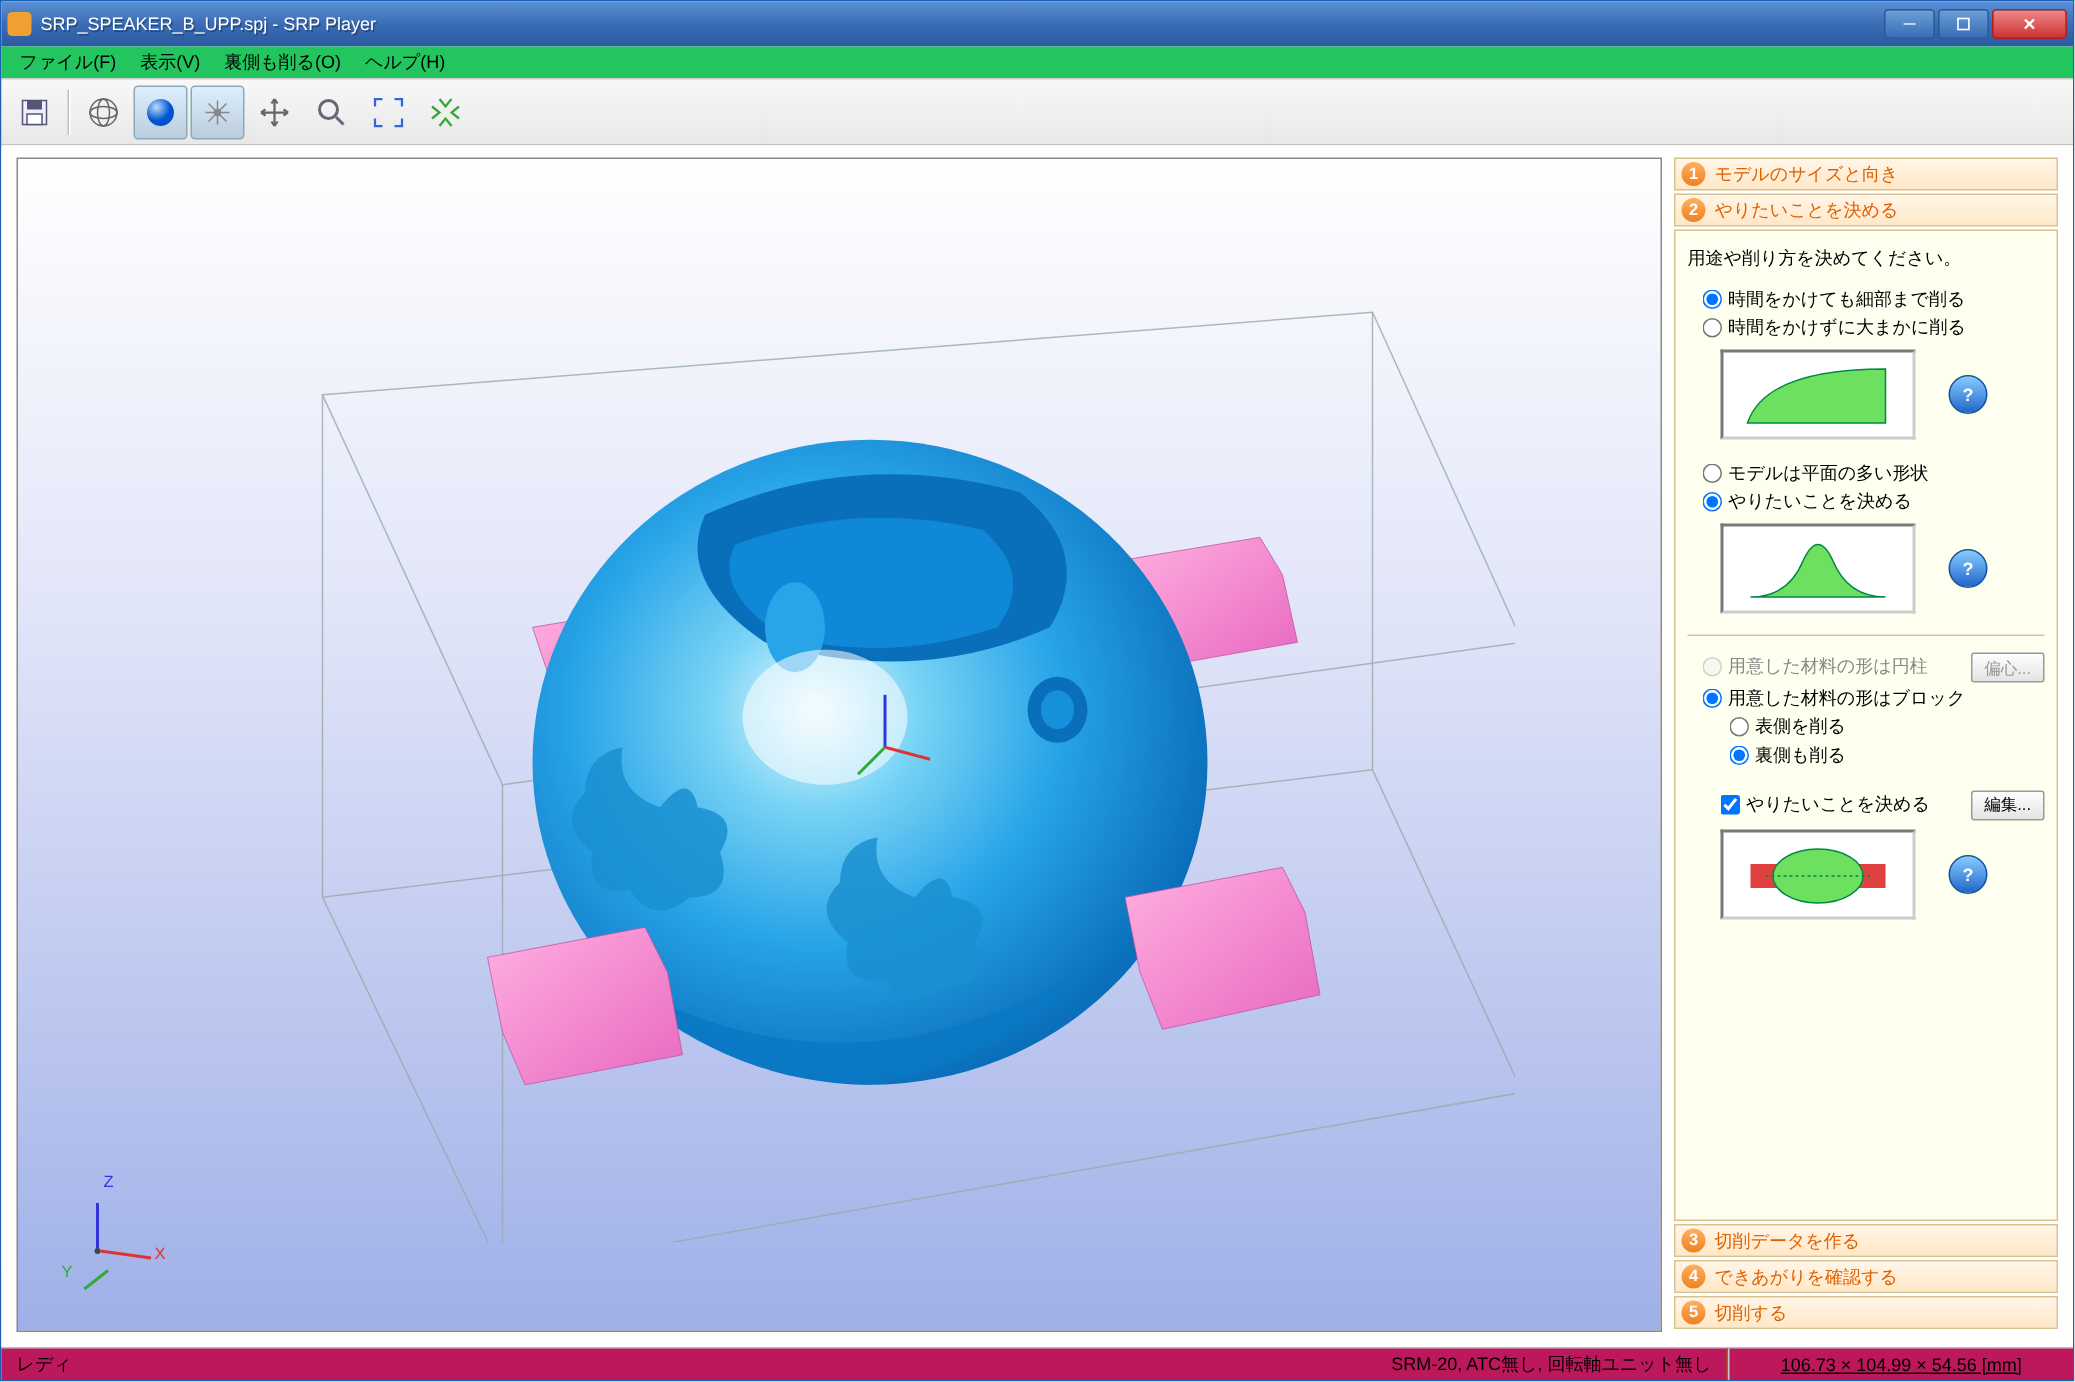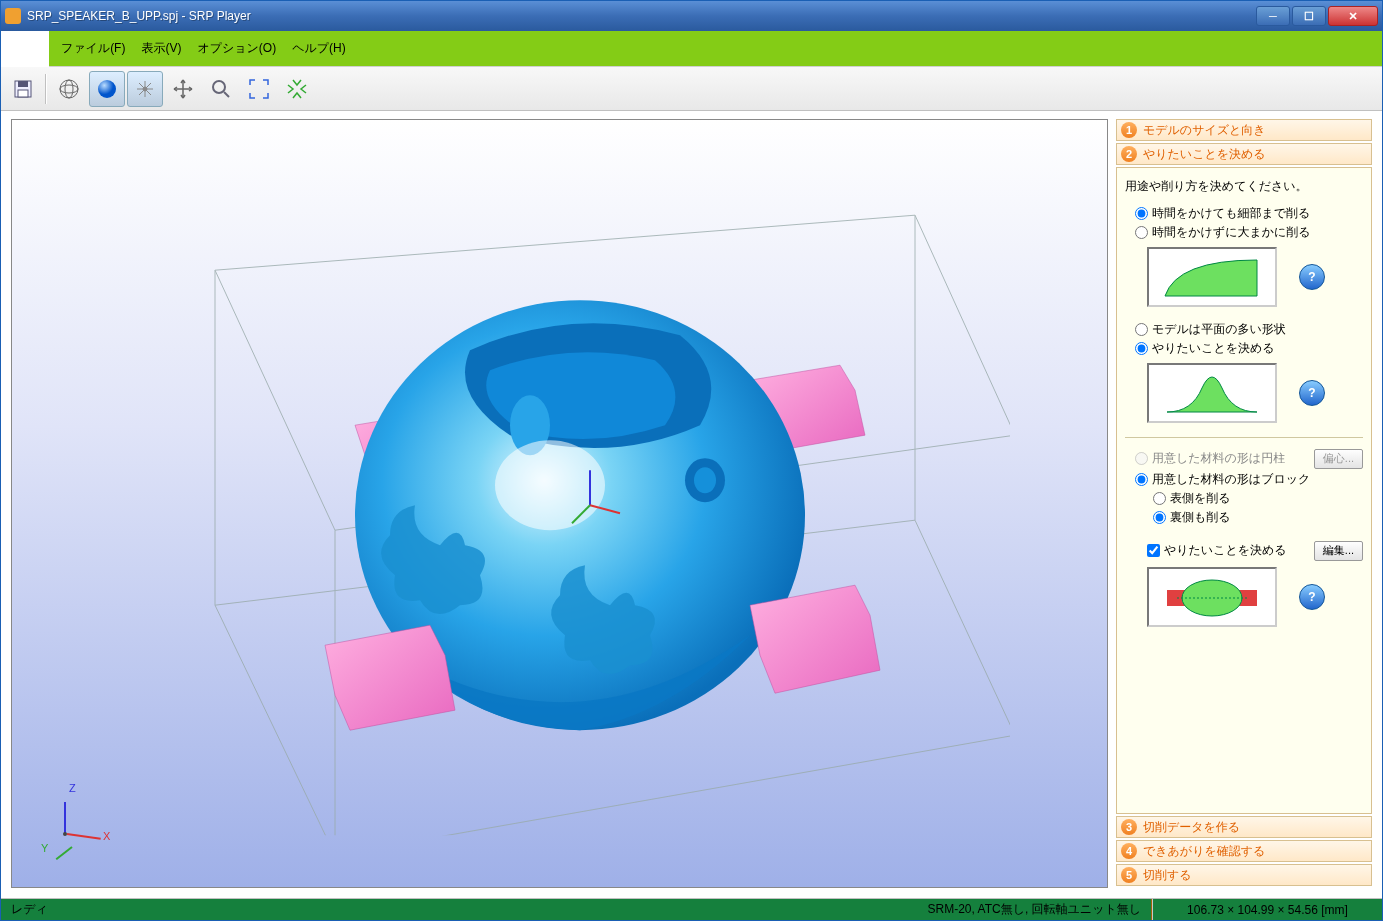--- a/index.html
+++ b/index.html
@@ -7,21 +7,21 @@
 
 .window { width: 1383px; height: 921px; display: flex; flex-direction: column; border: 1px solid #1a5fb4; }
 
 .titlebar { height: 30px; background: linear-gradient(to bottom, #5a8fd6 0%, #3b6db5 50%, #2a5a9e 100%); display: flex; align-items: center; padding: 0 4px; color: #fff; }
 .titlebar .icon { width: 16px; height: 16px; background: #f0a030; border-radius: 3px; margin-right: 6px; }
 .titlebar .title { flex: 1; text-shadow: 1px 1px 0 rgba(0,0,0,.3); }
 .win-controls { display: flex; gap: 2px; }
 .win-btn { width: 34px; height: 20px; background: linear-gradient(to bottom,#6a9fd6,#3b6db5); border: 1px solid #2a5a9e; border-radius: 3px; display:flex;align-items:center;justify-content:center;color:#fff;font-weight:bold;font-size:11px;cursor:pointer; }
 .win-btn.close { background: linear-gradient(to bottom,#e88,#c33); border-color:#a22; width: 50px;}
 
-.menubar { height: 36px; background: #84cc16; display: flex; align-items: center; padding: 0 4px; border-bottom: 1px solid #d0d0d0; margin-left: 48px; }
+.menubar { height: 22px; background: #22c55e; display: flex; align-items: center; padding: 0 4px; border-bottom: 1px solid #d0d0d0; }
 .menu-item { padding: 2px 8px; cursor: pointer; }
 
 .toolbar { height: 44px; background: linear-gradient(to bottom,#f8f8f8,#e8e8e8); border-bottom: 1px solid #c0c0c0; display:flex; align-items:center; padding: 2px 4px; gap:2px;}
 .tool-btn { width: 36px; height: 36px; border: 1px solid transparent; border-radius: 3px; display:flex;align-items:center;justify-content:center; cursor:pointer;}
 .tool-btn.active { border-color:#8ab; background: linear-gradient(to bottom,#def,#bcd);}
 .tool-sep { width: 2px; height: 30px; border-left:1px solid #c0c0c0; border-right:1px solid #fff; margin: 0 2px;}
 
 .content { flex: 1; display: flex; background: #fff; border: 10px solid #fff; border-top: 8px solid #fff;}
 .viewport { flex: 1; background: linear-gradient(to bottom, #ffffff 0%, #e0e4f8 40%, #9fb0e8 100%); position: relative; border: 1px solid #888;}
 
@@ -52,21 +52,21 @@
 .radio-row.sub { margin-left: 28px; }
 .radio-row input { margin:0; }
 .radio-row.disabled { color:#888; }
 .preview-box { width: 130px; height: 60px; border: 2px inset #ccc; background: #fff; margin: 6px 0 14px 22px; display:flex; align-items:center; justify-content:center; position:relative;}
 .help-btn { position:absolute; right:-50px; top:50%; transform:translateY(-50%); width:26px; height:26px; border-radius:50%; background:linear-gradient(to bottom,#8cf,#26c); border:1px solid #159; color:#fff; font-weight:bold; display:flex;align-items:center;justify-content:center;cursor:pointer;}
 .divider { height:1px; background:#d0c8a0; margin: 4px 0 10px 0;}
 .btn-small { height:20px; padding: 0 8px; background:linear-gradient(to bottom,#fefefe,#e4e4e4); border:1px solid #999; border-radius:2px; cursor:pointer; font-size:11px;}
 .btn-small:disabled{color:#999;}
 .chk-row { display:flex; align-items:center; gap:4px; margin:2px 0 2px 22px;}
 
-.statusbar { height: 22px; background: #15803d; border-top:1px solid #c0c0c0; display:flex; align-items:center; font-size:12px;}
+.statusbar { height: 22px; background: #be185d; border-top:1px solid #c0c0c0; display:flex; align-items:center; font-size:12px;}
 .status-seg { padding: 0 10px; border-right: 1px solid #a16207; height:100%; display:flex;align-items:center;}
 .status-seg.flex { flex:1; border-right:none;}
 .status-seg.right { border-left:1px solid #c8c8c8; border-right:none;}
 </style>
 </head>
 <body>
 
 <div class="window">
 
   <div class="titlebar">
@@ -75,21 +75,21 @@
     <div class="win-controls">
       <div class="win-btn">─</div>
       <div class="win-btn">☐</div>
       <div class="win-btn close">✕</div>
     </div>
   </div>
 
   <div class="menubar">
     <div class="menu-item">ファイル(F)</div>
     <div class="menu-item">表示(V)</div>
-    <div class="menu-item">オプション(O)</div>
+    <div class="menu-item">裏側も削る(O)</div>
     <div class="menu-item">ヘルプ(H)</div>
   </div>
 
   <div class="toolbar">
     <div class="tool-btn">
       <svg width="22" height="22" viewBox="0 0 22 22">
           <rect x="3" y="3" width="16" height="16" fill="#eef" stroke="#557"></rect>
           <rect x="6" y="3" width="10" height="6" fill="#557"></rect>
           <rect x="6" y="12" width="10" height="7" fill="#fff" stroke="#557"></rect>
         </svg>
@@ -254,21 +254,21 @@
           <svg width="110" height="50">
             <path d="M 10 44 Q 35 44 45 20 Q 55 -2 65 20 Q 75 44 100 44 Z" fill="#6de060" stroke="#084"></path>
           </svg>
           <div class="help-btn">
               <span>?</span>
             </div>
         </div>
 
         <div class="divider"></div>
 
-        <div style="display:flex;align-items:center;">
+        <div style="display:flex;align-items:flex-end;">
           <label class="radio-row disabled" style="flex:1">
             <input type="radio" name="g3" disabled="" style="">
             <span>用意した材料の形は円柱</span>
           </label>
           <button class="btn-small" disabled="">偏心...</button>
         </div>
         <label class="radio-row">
           <input type="radio" name="g3" checked="" style="">
           <span>用意した材料の形はブロック</span>
         </label>
@@ -314,16 +314,16 @@
         <span class="step-num n5">5</span>
         <span class="step-title">切削する</span>
       </div>
     </div>
   </div>
 
   <div class="statusbar">
     <div class="status-seg" style="border-right:none;">レディ</div>
     <div class="status-seg flex"></div>
     <div class="status-seg">SRM-20, ATC無し, 回転軸ユニット無し</div>
-    <div class="status-seg right" style="min-width:230px;justify-content:center;">106.73 × 104.99 ×  54.56  [mm]</div>
+    <div class="status-seg right" style="min-width:230px;justify-content:center;text-decoration:underline;">106.73 × 104.99 ×  54.56  [mm]</div>
   </div>
 
 </div>
 
 </body></html>

